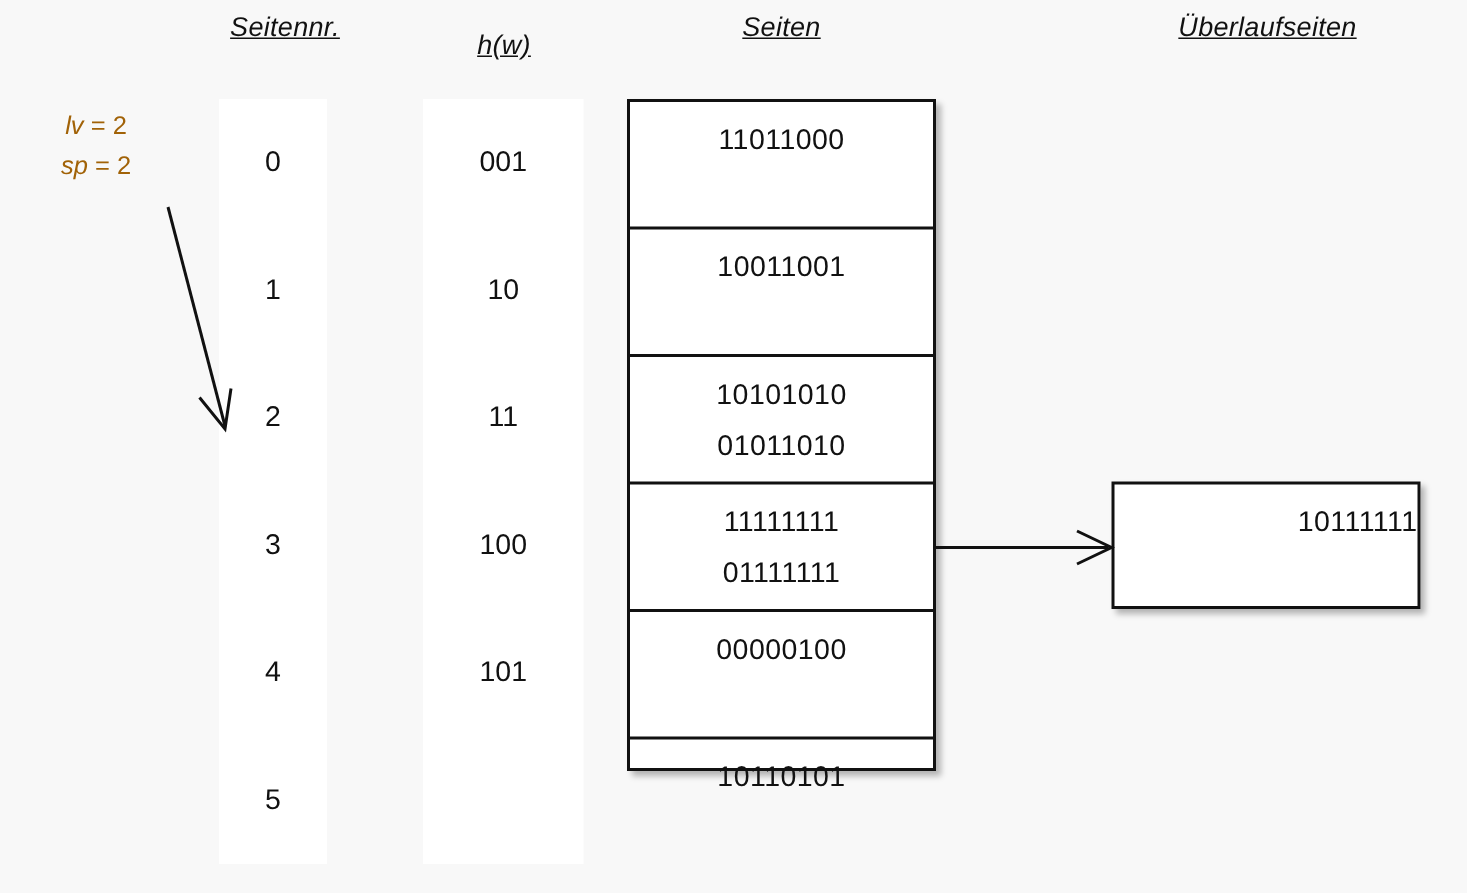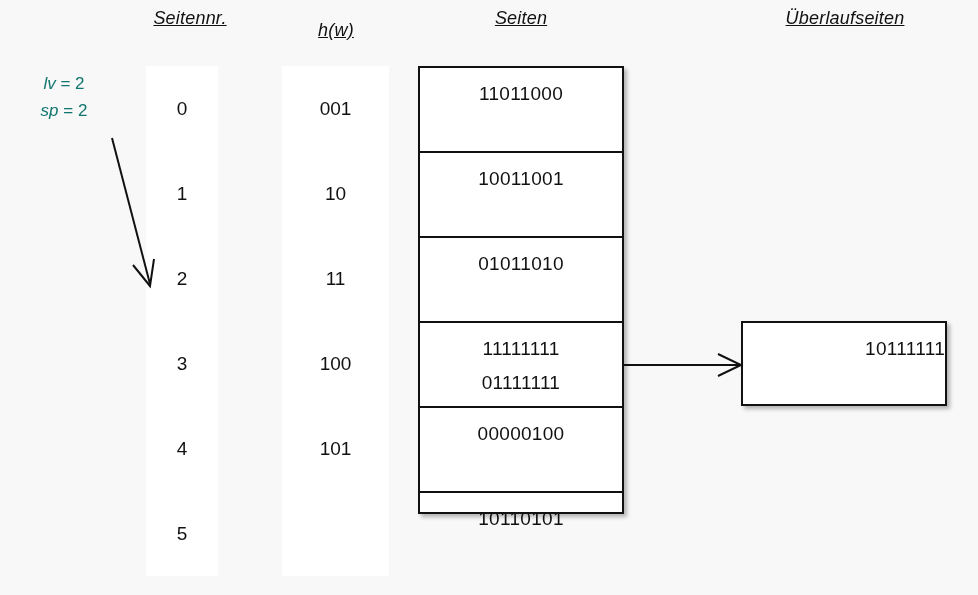--- a/index.html
+++ b/index.html
@@ -37,21 +37,21 @@
   #hdr-ueberlauf{ left: 757px; top: 8px;  width: 176px; }
 
   
   #params {
     position: absolute;
     left: 8px;
     top: 70px;
     width: 112px;
     text-align: center;
     font-size: 17px;
-    color: #0f766e;
+    color: #a16207;
     line-height: 27px;
     white-space: nowrap;
   }
   #params .pname { font-style: italic; }
 
   
   .plain-col {
     position: absolute;
     background: #ffffff;
     top: 66px;
@@ -161,20 +161,21 @@
   </div>
 
   <div id="pages-table">
     <div class="page-cell">
       <div class="page-entry">11011000</div>
     </div>
     <div class="page-cell">
       <div class="page-entry">10011001</div>
     </div>
     <div class="page-cell">
+      <div class="page-entry">10101010</div>
       <div class="page-entry">01011010</div>
     </div>
     <div class="page-cell">
       <div class="page-entry">11111111</div>
       <div class="page-entry">01111111</div>
     </div>
     <div class="page-cell">
       <div class="page-entry">00000100</div>
     </div>
     <div class="page-cell">

